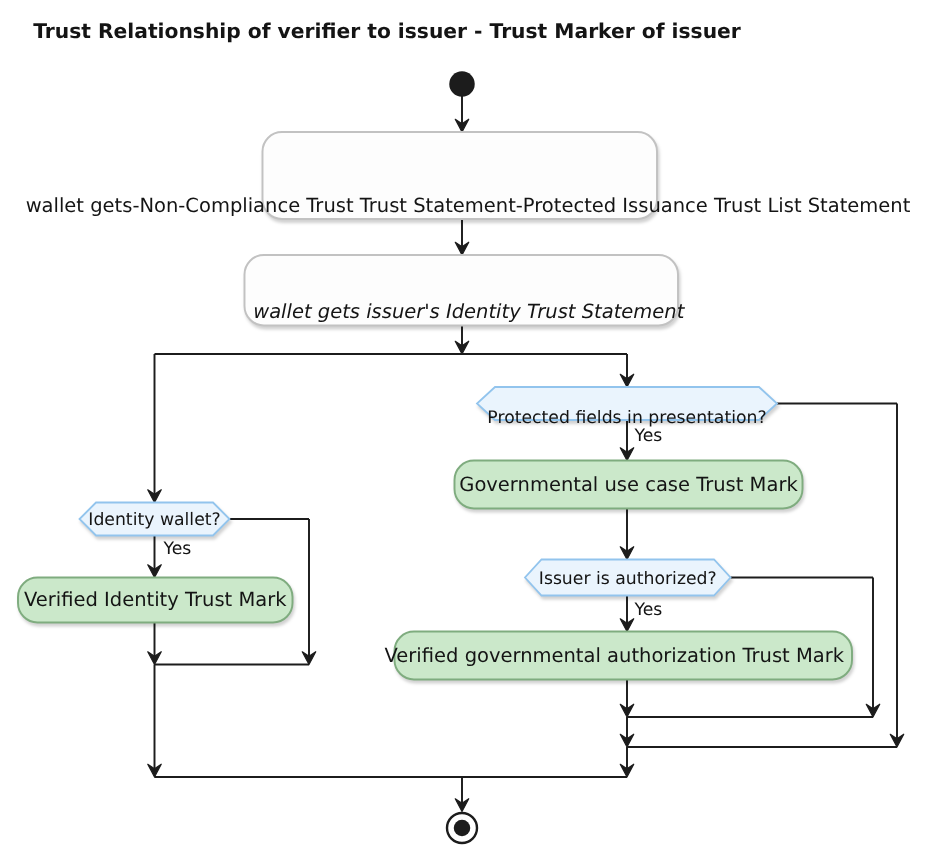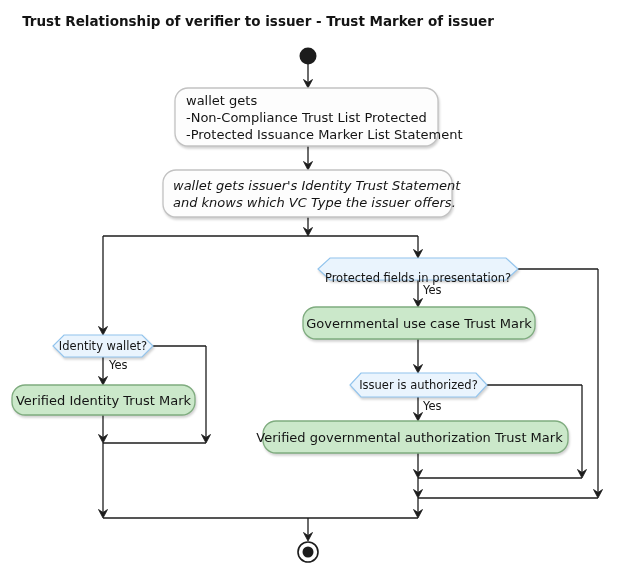--- a/index.html
+++ b/index.html
@@ -62,23 +62,24 @@
     font-weight: bold;
     color: var(--text, #141414);
   }
   .node-label {
     position: absolute;
     color: var(--text, #141414);
     font-size: 13px;
   }
   .multiline {
     display: flex;
-    flex-direction: column;
+    flex-direction: row;
     justify-content: center;
     line-height: 17px;
+    align-items: flex-end;
   }
   .multiline > div { white-space: nowrap; }
   .centered {
     display: flex;
     align-items: center;
     justify-content: center;
     white-space: nowrap;
   }
   .decision-label { font-size: 11.5px; }
   .branch-label {
@@ -151,27 +152,26 @@
     <polygon class="decision" points="64,335 142,335 153,346 142,357 64,357 53,346"></polygon>
     <rect class="trustmark" x="12" y="385" width="183" height="30" rx="13"></rect>
     <circle class="endouter" cx="308" cy="552" r="10"></circle>
     <circle class="endinner" cx="308" cy="552" r="5.5"></circle>
   </svg>
 
   <div class="title">Trust Relationship of verifier to issuer - Trust Marker of issuer</div>
 
   <div class="node-label multiline" style="left:175px;top:88px;width:252px;height:58px;padding-left:11px;">
     <div>wallet gets</div>
-    <div>-Non-Compliance Trust List Protected</div>
-    <div>-Protected Issuance Marker List Statement</div>
+    <div>-Non-Compliance Trust Trust Statement</div>
+    <div>-Protected Issuance Trust List Statement</div>
   </div>
 
   <div class="node-label multiline" style="left:163px;top:170px;width:279px;height:47px;padding-left:10px;font-style:italic;">
     <div>wallet gets issuer's Identity Trust Statement</div>
-    <div>and knows which VC Type the issuer offers.</div>
   </div>
 
   <div class="node-label centered decision-label" style="left:318px;top:258px;width:200px;height:40px;">Protected fields in presentation?</div>
   <div class="branch-label" style="left:423px;top:283px;">Yes</div>
 
   <div class="node-label centered decision-label" style="left:350px;top:373px;width:137px;height:24px;">Issuer is authorized?</div>
 
   <div class="node-label centered" style="left:303px;top:307px;width:232px;height:32px;">Governmental use case Trust Mark</div>
   <div class="branch-label" style="left:423px;top:399px;">Yes</div>
 

